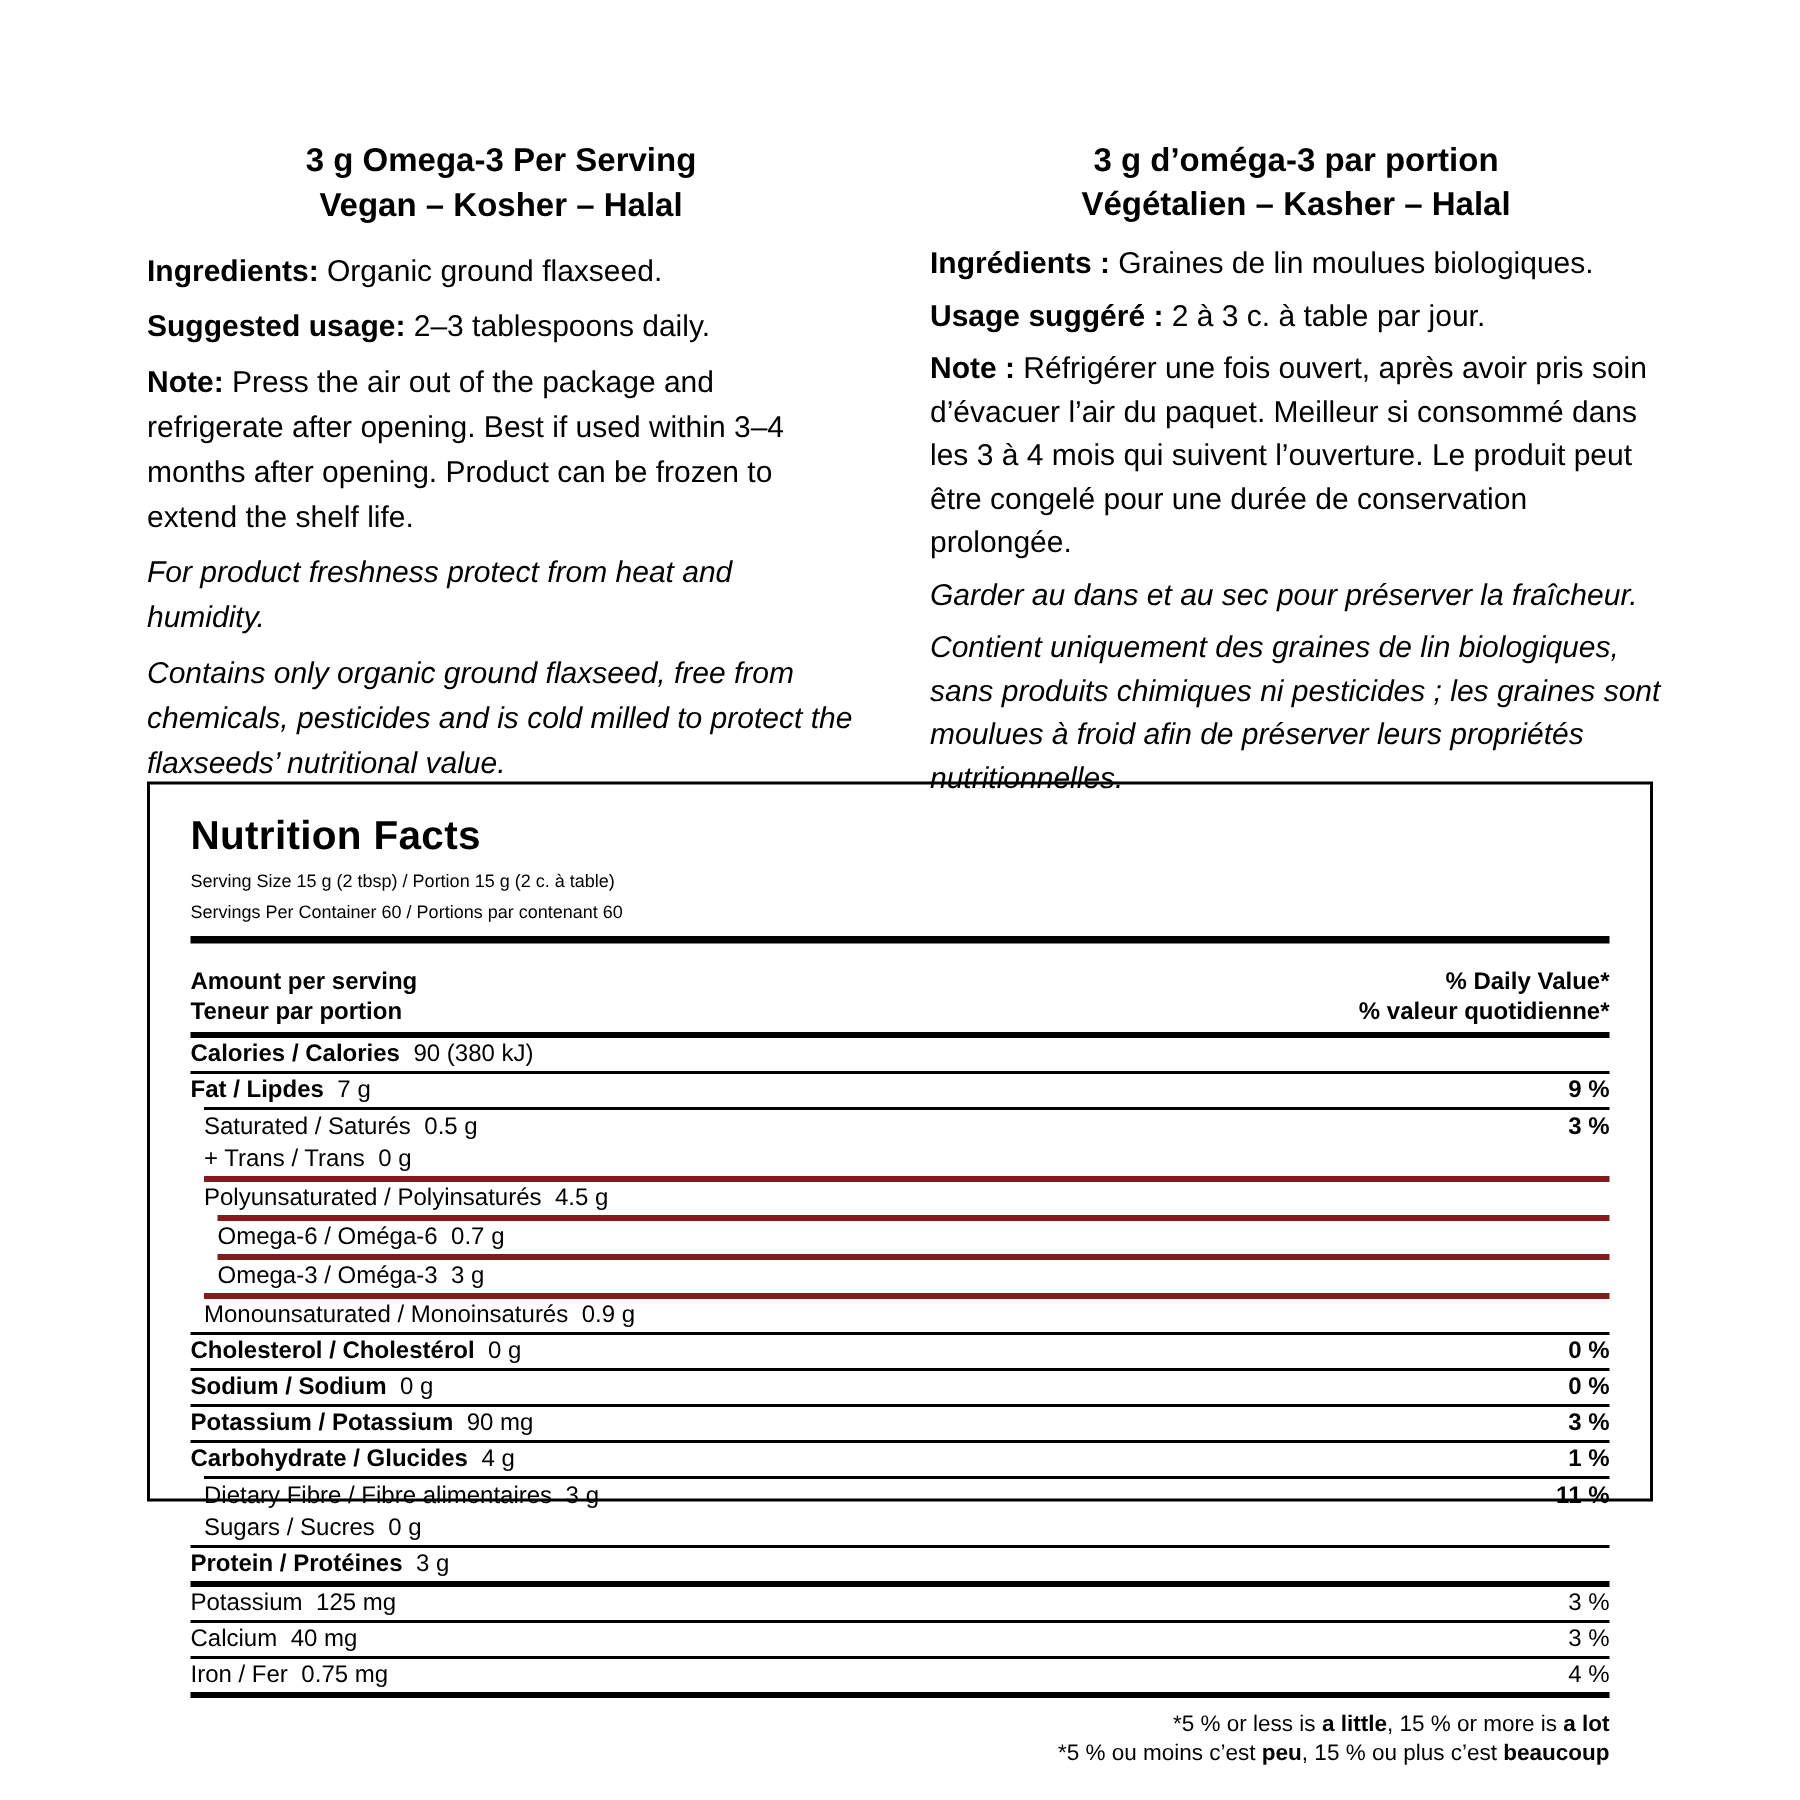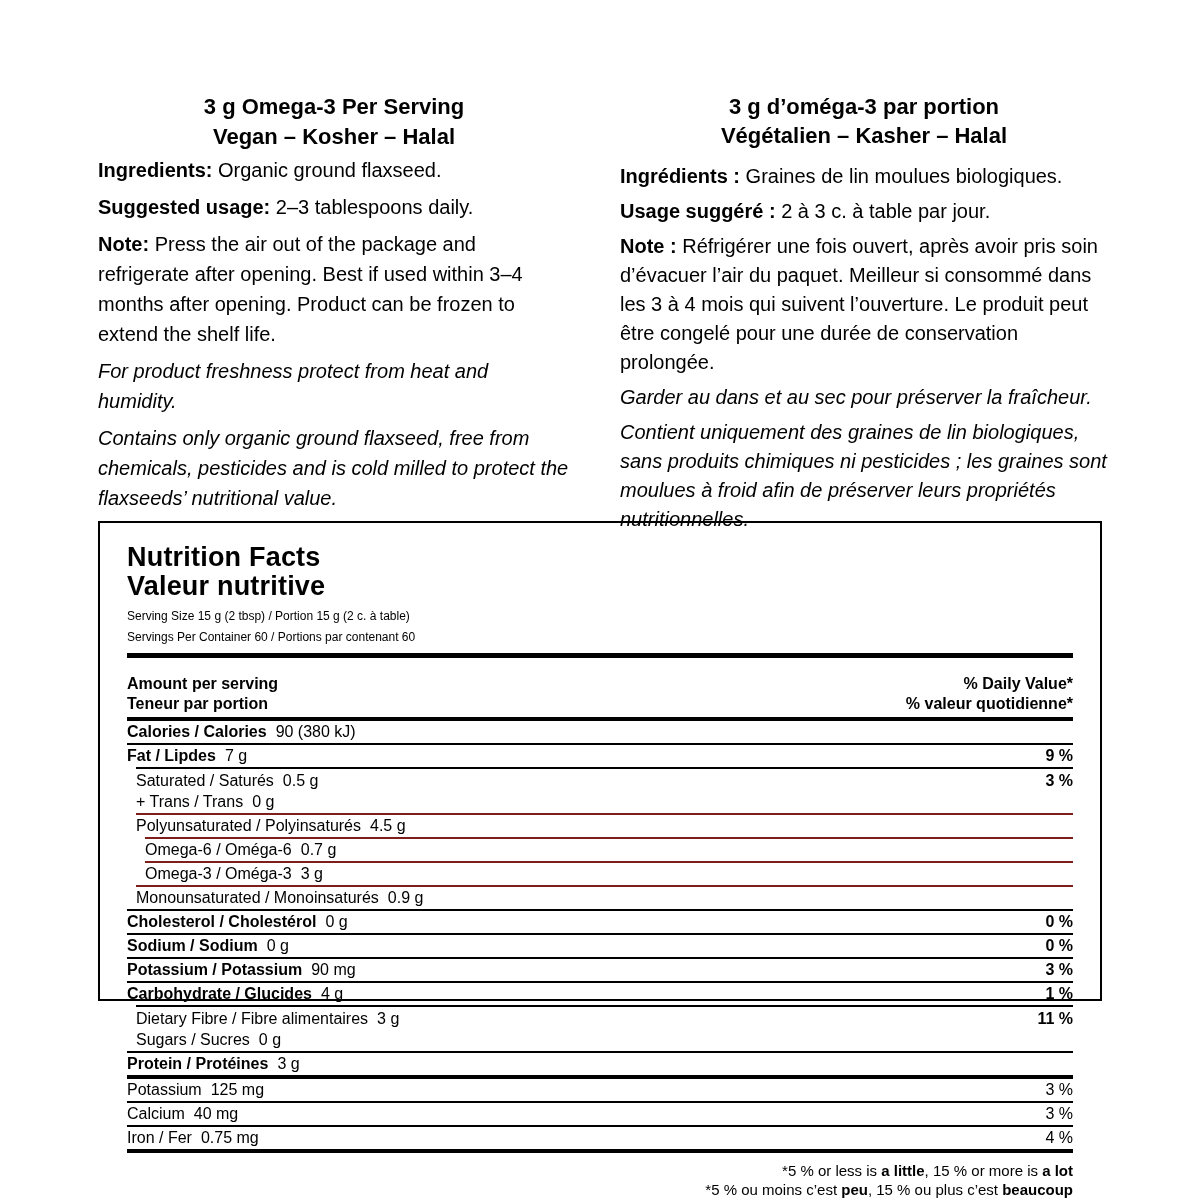--- a/index.html
+++ b/index.html
@@ -4,21 +4,21 @@
 <style>
   * { margin:0; padding:0; box-sizing:border-box; }
   html,body { width:1200px; height:1200px; background:#ffffff; color:#000;
     font-family:"Liberation Sans","DejaVu Sans",sans-serif; }
   .canvas { position:relative; width:1200px; height:1200px; background:#fff; overflow:hidden; }
 
   
   .col { position:absolute; top:92px; }
   .col-en { left:98px;  width:472px; }
   .col-fr { left:620px; width:488px; }
-  .col-head { text-align:center; font-weight:bold; font-size:22px; line-height:30px; margin-bottom:3px; }
+  .col-head { text-align:center; font-weight:bold; font-size:22px; line-height:30px; margin-bottom:14px; }
   .col-fr .col-head { line-height:29px; margin-bottom:12px; }
   .col p { font-size:20px; line-height:30px; margin:0 0 7px 0; }
   .col-fr p { line-height:29px; margin-bottom:6px; }
   .col p b { font-weight:bold; }
   .col p.it { font-style:italic; }
 
   
   .nfbox { position:absolute; left:98px; top:521px; width:1004px; height:480px;
     border:2px solid #000; padding:20px 27px 0 27px; }
   .nf-title { font-weight:bold; font-size:27px; line-height:29px; letter-spacing:.2px; }
@@ -29,21 +29,21 @@
     font-size:16px; line-height:20px; padding:16px 0 3px 0; }
   .nf-amountrow .right { text-align:right; }
 
   .nrow { display:flex; justify-content:space-between; align-items:flex-start;
     font-size:16px; line-height:19px; padding:1px 0 2px 0; }
   .nrow .nlabel b { font-weight:bold; }
   .nrow .nlabel .nval { margin-left:9px; }
   .nrow .ndv { font-weight:bold; white-space:nowrap; padding-left:10px; }
   .nrow .ndv.rw { font-weight:normal; }
   .r-main { border-top:2px solid #000; }
-  .r-hair { border-top:2px solid #7f1d1d; }
+  .r-hair { border-top:4px solid #7f1d1d; }
   .ind1 { margin-left:9px; }
   .ind2 { margin-left:18px; }
   .subline { font-size:16px; line-height:19px; padding:0 0 2px 0; }
 
   .nf-foot { font-size:15px; line-height:19px; margin-top:8px;text-align:right; }
   .nf-foot b { font-weight:bold; }
 </style>
 </head>
 <body>
 
@@ -68,21 +68,20 @@
     </div>
     <p><b>Ingrédients :</b><span> Graines de lin moulues biologiques.</span></p>
     <p><b>Usage suggéré :</b><span> 2 à 3 c. à table par jour.</span></p>
     <p><b>Note :</b><span> Réfrigérer une fois ouvert, après avoir pris soin d’évacuer l’air du paquet. Meilleur si consommé dans les 3 à 4 mois qui suivent l’ouverture. Le produit peut être congelé pour une durée de conservation prolongée.</span></p>
     <p class="it">Garder au dans et au sec pour préserver la fraîcheur.</p>
     <p class="it">Contient uniquement des graines de lin biologiques, sans produits chimiques ni pesticides ; les graines sont moulues à froid afin de préserver leurs propriétés nutritionnelles.</p>
   </div>
 
   <div class="nfbox">
     <div class="nf-title">Nutrition Facts</div>
-    <div class="nf-title">Valeur nutritive</div>
     <div class="nf-serving">
       <div>Serving Size 15 g (2 tbsp) / Portion 15 g (2 c. à table)</div>
       <div>Servings Per Container 60 / Portions par contenant 60</div>
     </div>
 
     <div class="bar"></div>
 
     <div class="nf-amountrow">
       <div>
         <div>Amount per serving</div>

